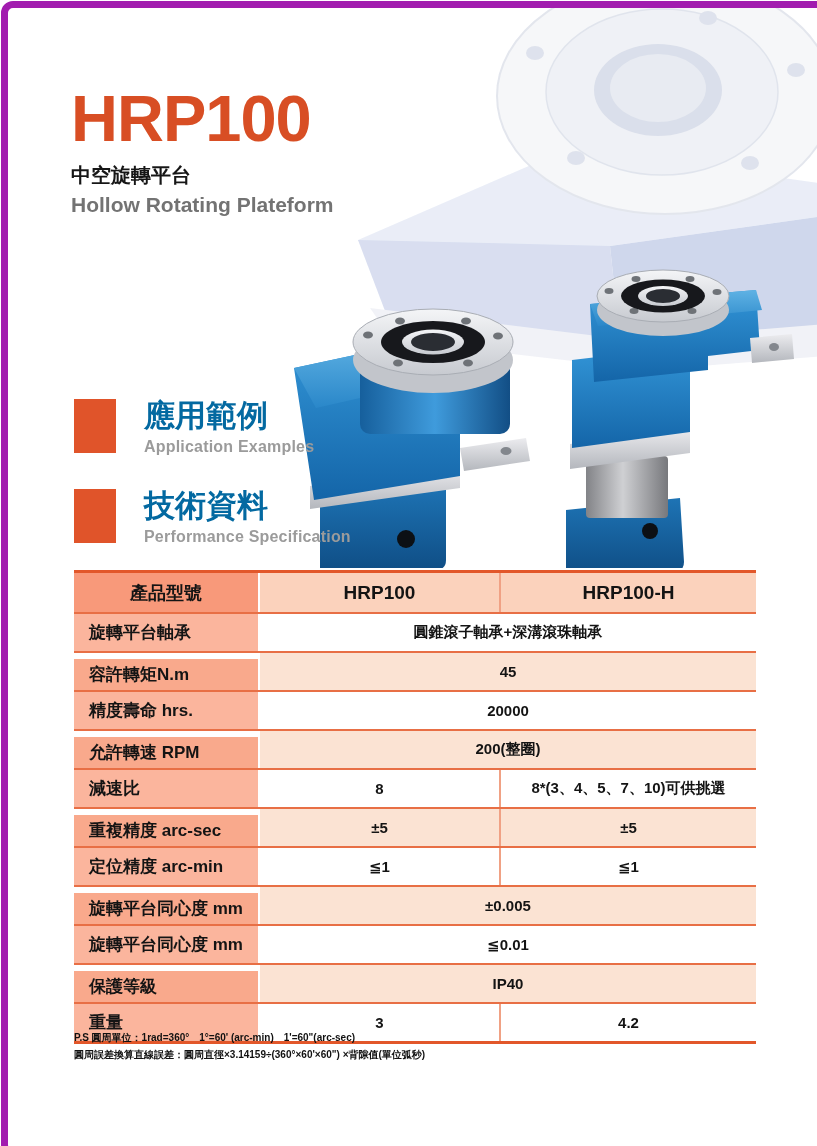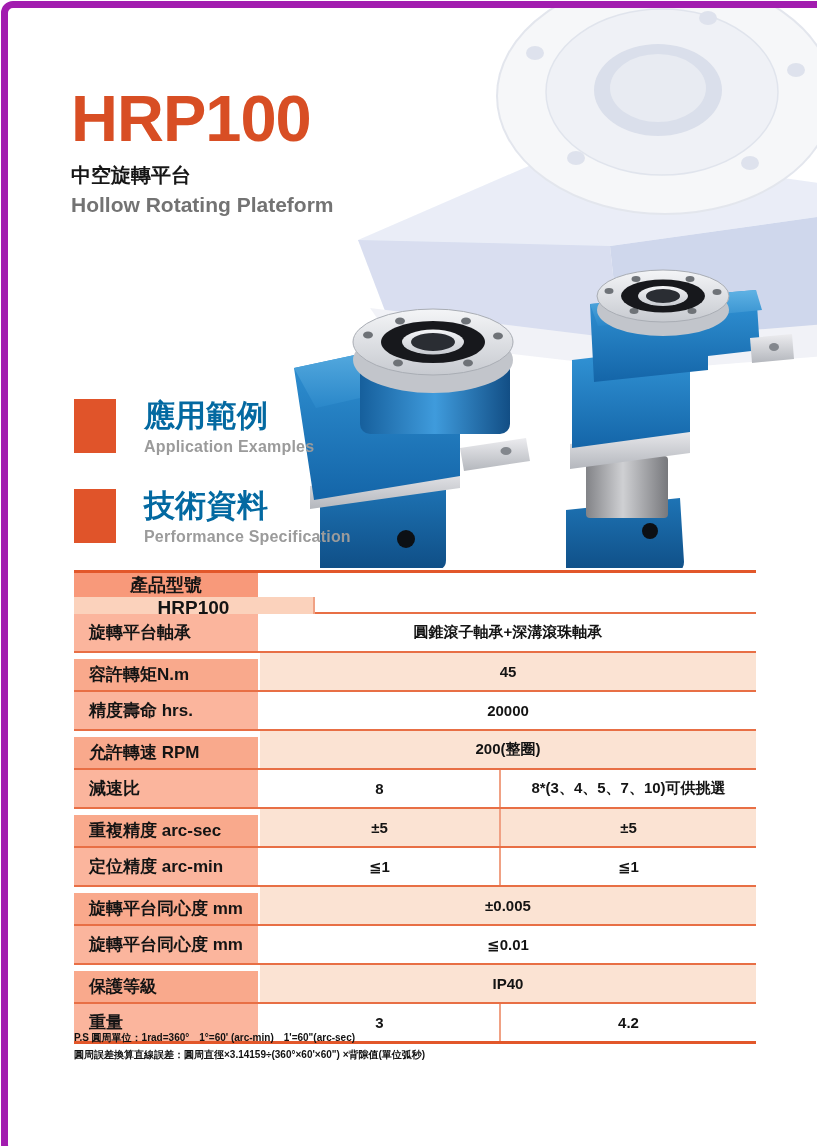--- a/index.html
+++ b/index.html
@@ -19,21 +19,21 @@
   .section{position:absolute;left:66px;display:flex;align-items:flex-start;}
   .sec1{top:391px;}
   .sec2{top:481px;}
   .sec-marker{width:42px;height:54px;background:#e0542a;margin-right:28px;flex:0 0 auto;}
   .sec-zh{font-family:"DejaVu Serif","Liberation Serif",serif;font-size:31px;font-weight:700;color:#0369a1;line-height:1.05;}
   .sec-en{font-size:16px;font-weight:700;color:#9b9b9b;margin-top:6px;letter-spacing:.2px;text-align:right;}
 
   
   .spec-table{position:absolute;left:66px;top:562px;width:682px;border-top:3px solid #e2572a;border-bottom:3px solid #e2572a;}
   .t-row{display:flex;align-items:stretch;height:37px;}
-  .t-row.header{height:39px;flex-direction:column;}
+  .t-row.header{height:39px;}
   .t-row + .t-row{border-top:2px solid #e86f45;}
   .cell{display:flex;align-items:center;font-weight:700;color:#141414;}
   .cell.label{width:186px;flex:0 0 auto;padding-left:15px;box-sizing:border-box;font-size:17px;border-right:2px solid #fff;}
   .t-row.header .cell.label{justify-content:center;padding-left:0;background:#f8997a;font-size:18px;}
   .t-row.peach .cell.label{background:#f9a98c;margin-top:6px;}
   .t-row.white .cell.label{background:#fbb59d;}
   .cell.v1{width:239px;flex:0 0 auto;justify-content:center;font-size:15px;}
   .cell.v2{flex:1;justify-content:center;font-size:15px;}
   .cell.vspan{flex:1;justify-content:center;font-size:15px;}
   .t-row.header .cell.v1,.t-row.header .cell.v2{background:#fbd2bc;font-size:19px;}
@@ -166,20 +166,21 @@
     <div>
       <div class="sec-zh">技術資料</div>
       <div class="sec-en">Performance Specification</div>
     </div>
   </div>
 
   <div class="spec-table">
     <div class="t-row header split">
       <div class="cell label">產品型號</div>
       <div class="cell v1">HRP100</div>
+      <div class="cell v2">HRP100-H</div>
     </div>
 
     <div class="t-row white">
       <div class="cell label">旋轉平台軸承</div>
       <div class="cell vspan">圓錐滾子軸承+深溝滾珠軸承</div>
     </div>
     <div class="t-row peach">
       <div class="cell label">容許轉矩N.m</div>
       <div class="cell vspan">45</div>
     </div>

